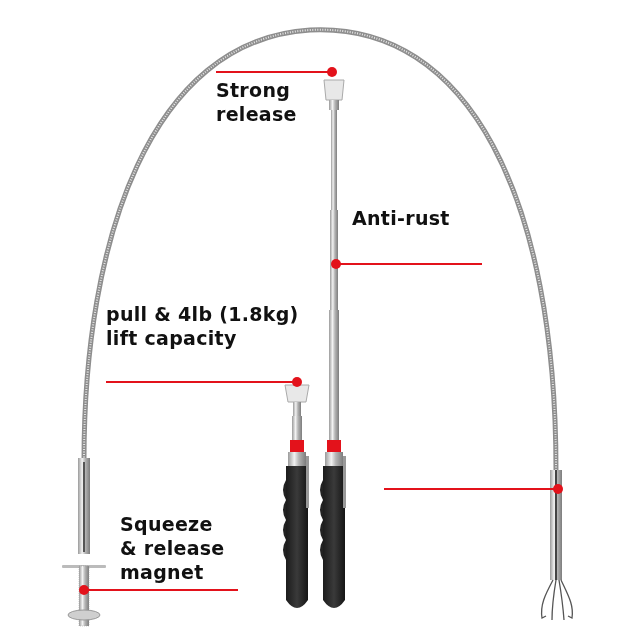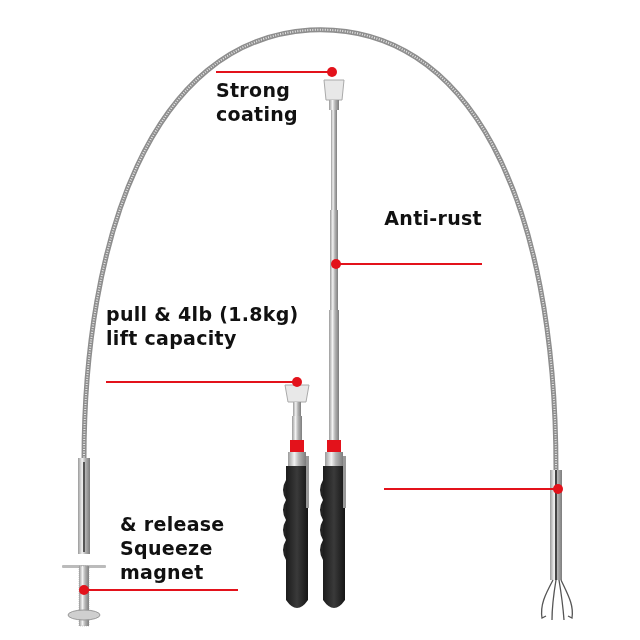--- a/index.html
+++ b/index.html
@@ -1,20 +1,20 @@
 <!DOCTYPE html>
 <html><head>
 <meta charset="utf-8">
 <style>
   html, body { margin:0; padding:0; background:#ffffff; }
   .stage { position:relative; width:640px; height:640px; overflow:hidden; background:#fff; font-family:"DejaVu Sans", "Liberation Sans", sans-serif;padding-left:44px; }
   svg.art { position:absolute; left:0; top:0; }
   .label { position:absolute; font-weight:bold; color:#111; font-size:19px; line-height:24px; letter-spacing:0.3px; white-space:nowrap; }
   .label span { display:block; }
-  .right { text-align:right; }
+  .right { text-align:left; }
 </style>
 </head>
 <body>
 
 <div class="stage">
   <svg class="art" width="640" height="640" viewBox="0 0 640 640">
     <defs>
       <linearGradient id="chrome" x1="0" x2="1" y1="0" y2="0">
         <stop offset="0" stop-color="#9a9a9a"></stop>
         <stop offset="0.35" stop-color="#f2f2f2"></stop>
@@ -81,31 +81,31 @@
       <circle cx="297" cy="382" r="5" fill="#e3121b"></circle>
       <line x1="384" y1="489" x2="558" y2="489" stroke="#e3121b" stroke-width="2"></line>
       <circle cx="558" cy="489" r="5" fill="#e3121b"></circle>
       <line x1="84" y1="590" x2="238" y2="590" stroke="#e3121b" stroke-width="2"></line>
       <circle cx="84" cy="590" r="5" fill="#e3121b"></circle>
     </g>
   </svg>
 
   <div class="label" style="left:216px; top:78px;">
     <span>Strong</span>
-    <span>coating</span>
+    <span>release</span>
   </div>
 
   <div class="label right" style="left:352px; top:206px; width:130px;">
     <span>Anti-rust</span>
   </div>
 
   <div class="label" style="left:106px; top:302px;">
     <span>pull &amp; 4lb (1.8kg)</span>
     <span>lift capacity</span>
   </div>
 
 
   <div class="label" style="left:120px; top:512px;">
+    <span>Squeeze</span>
     <span>&amp; release</span>
-    <span>Squeeze</span>
     <span>magnet</span>
   </div>
 </div>
 
 </body></html>

